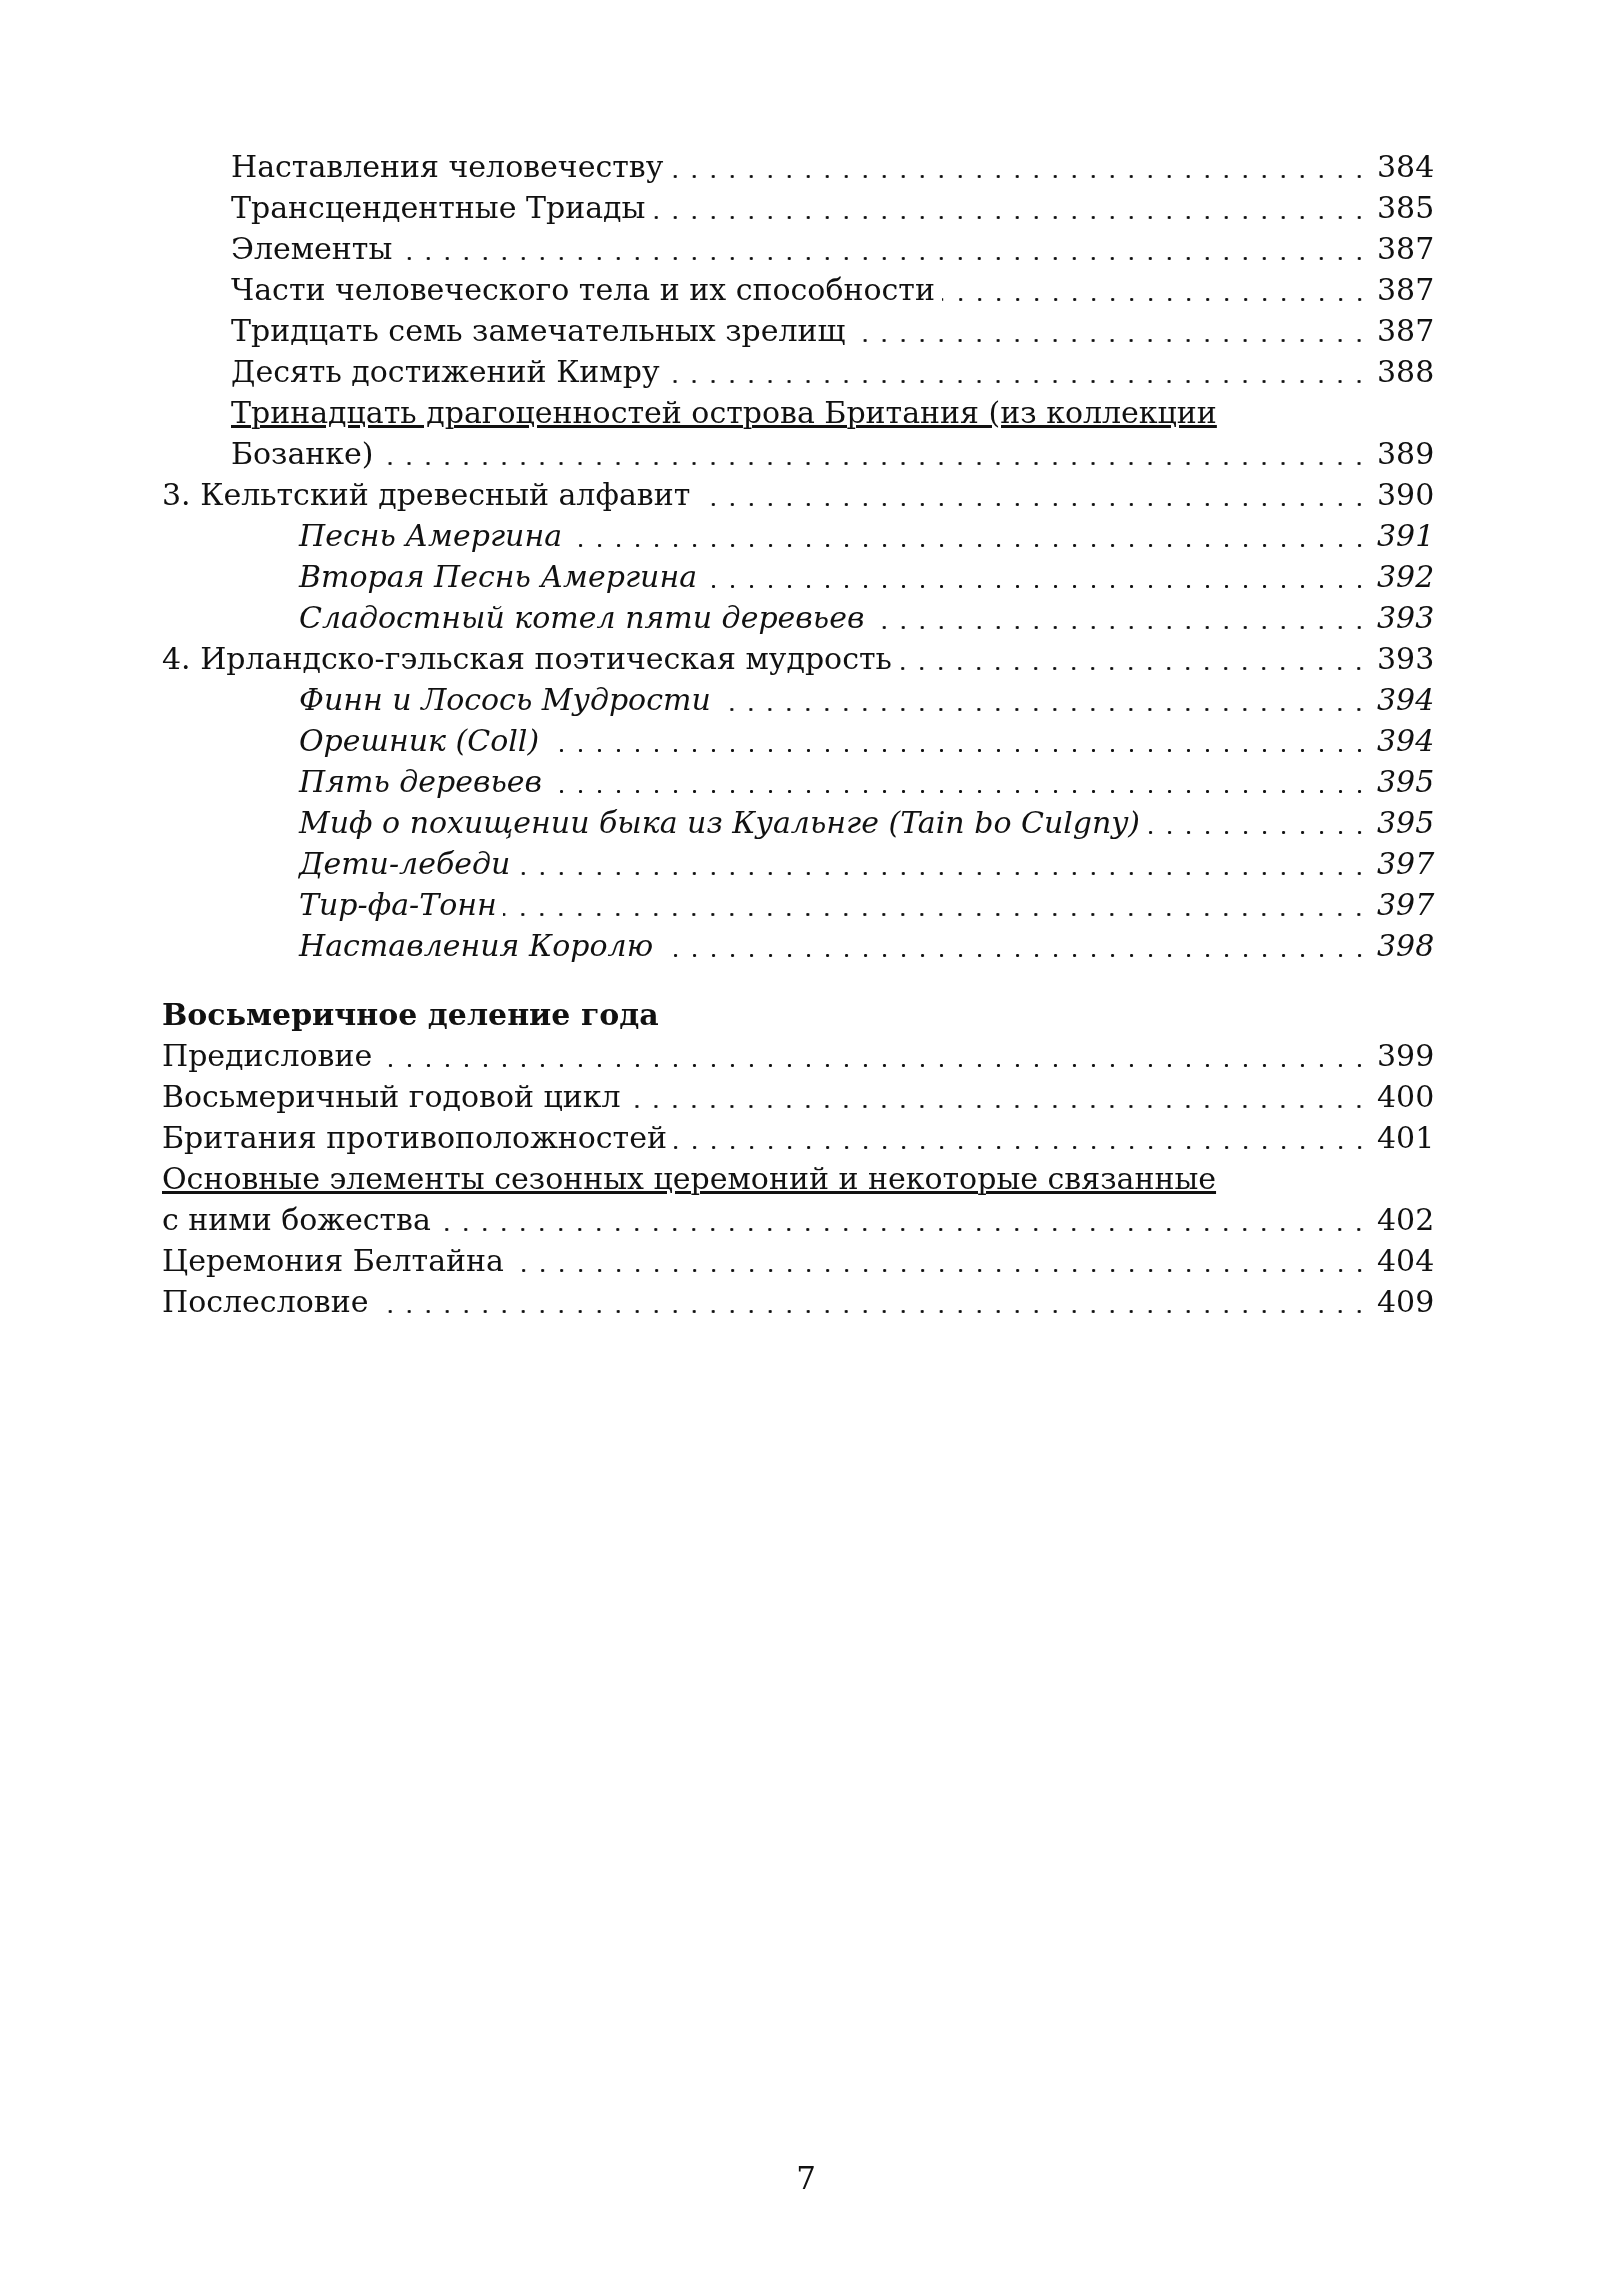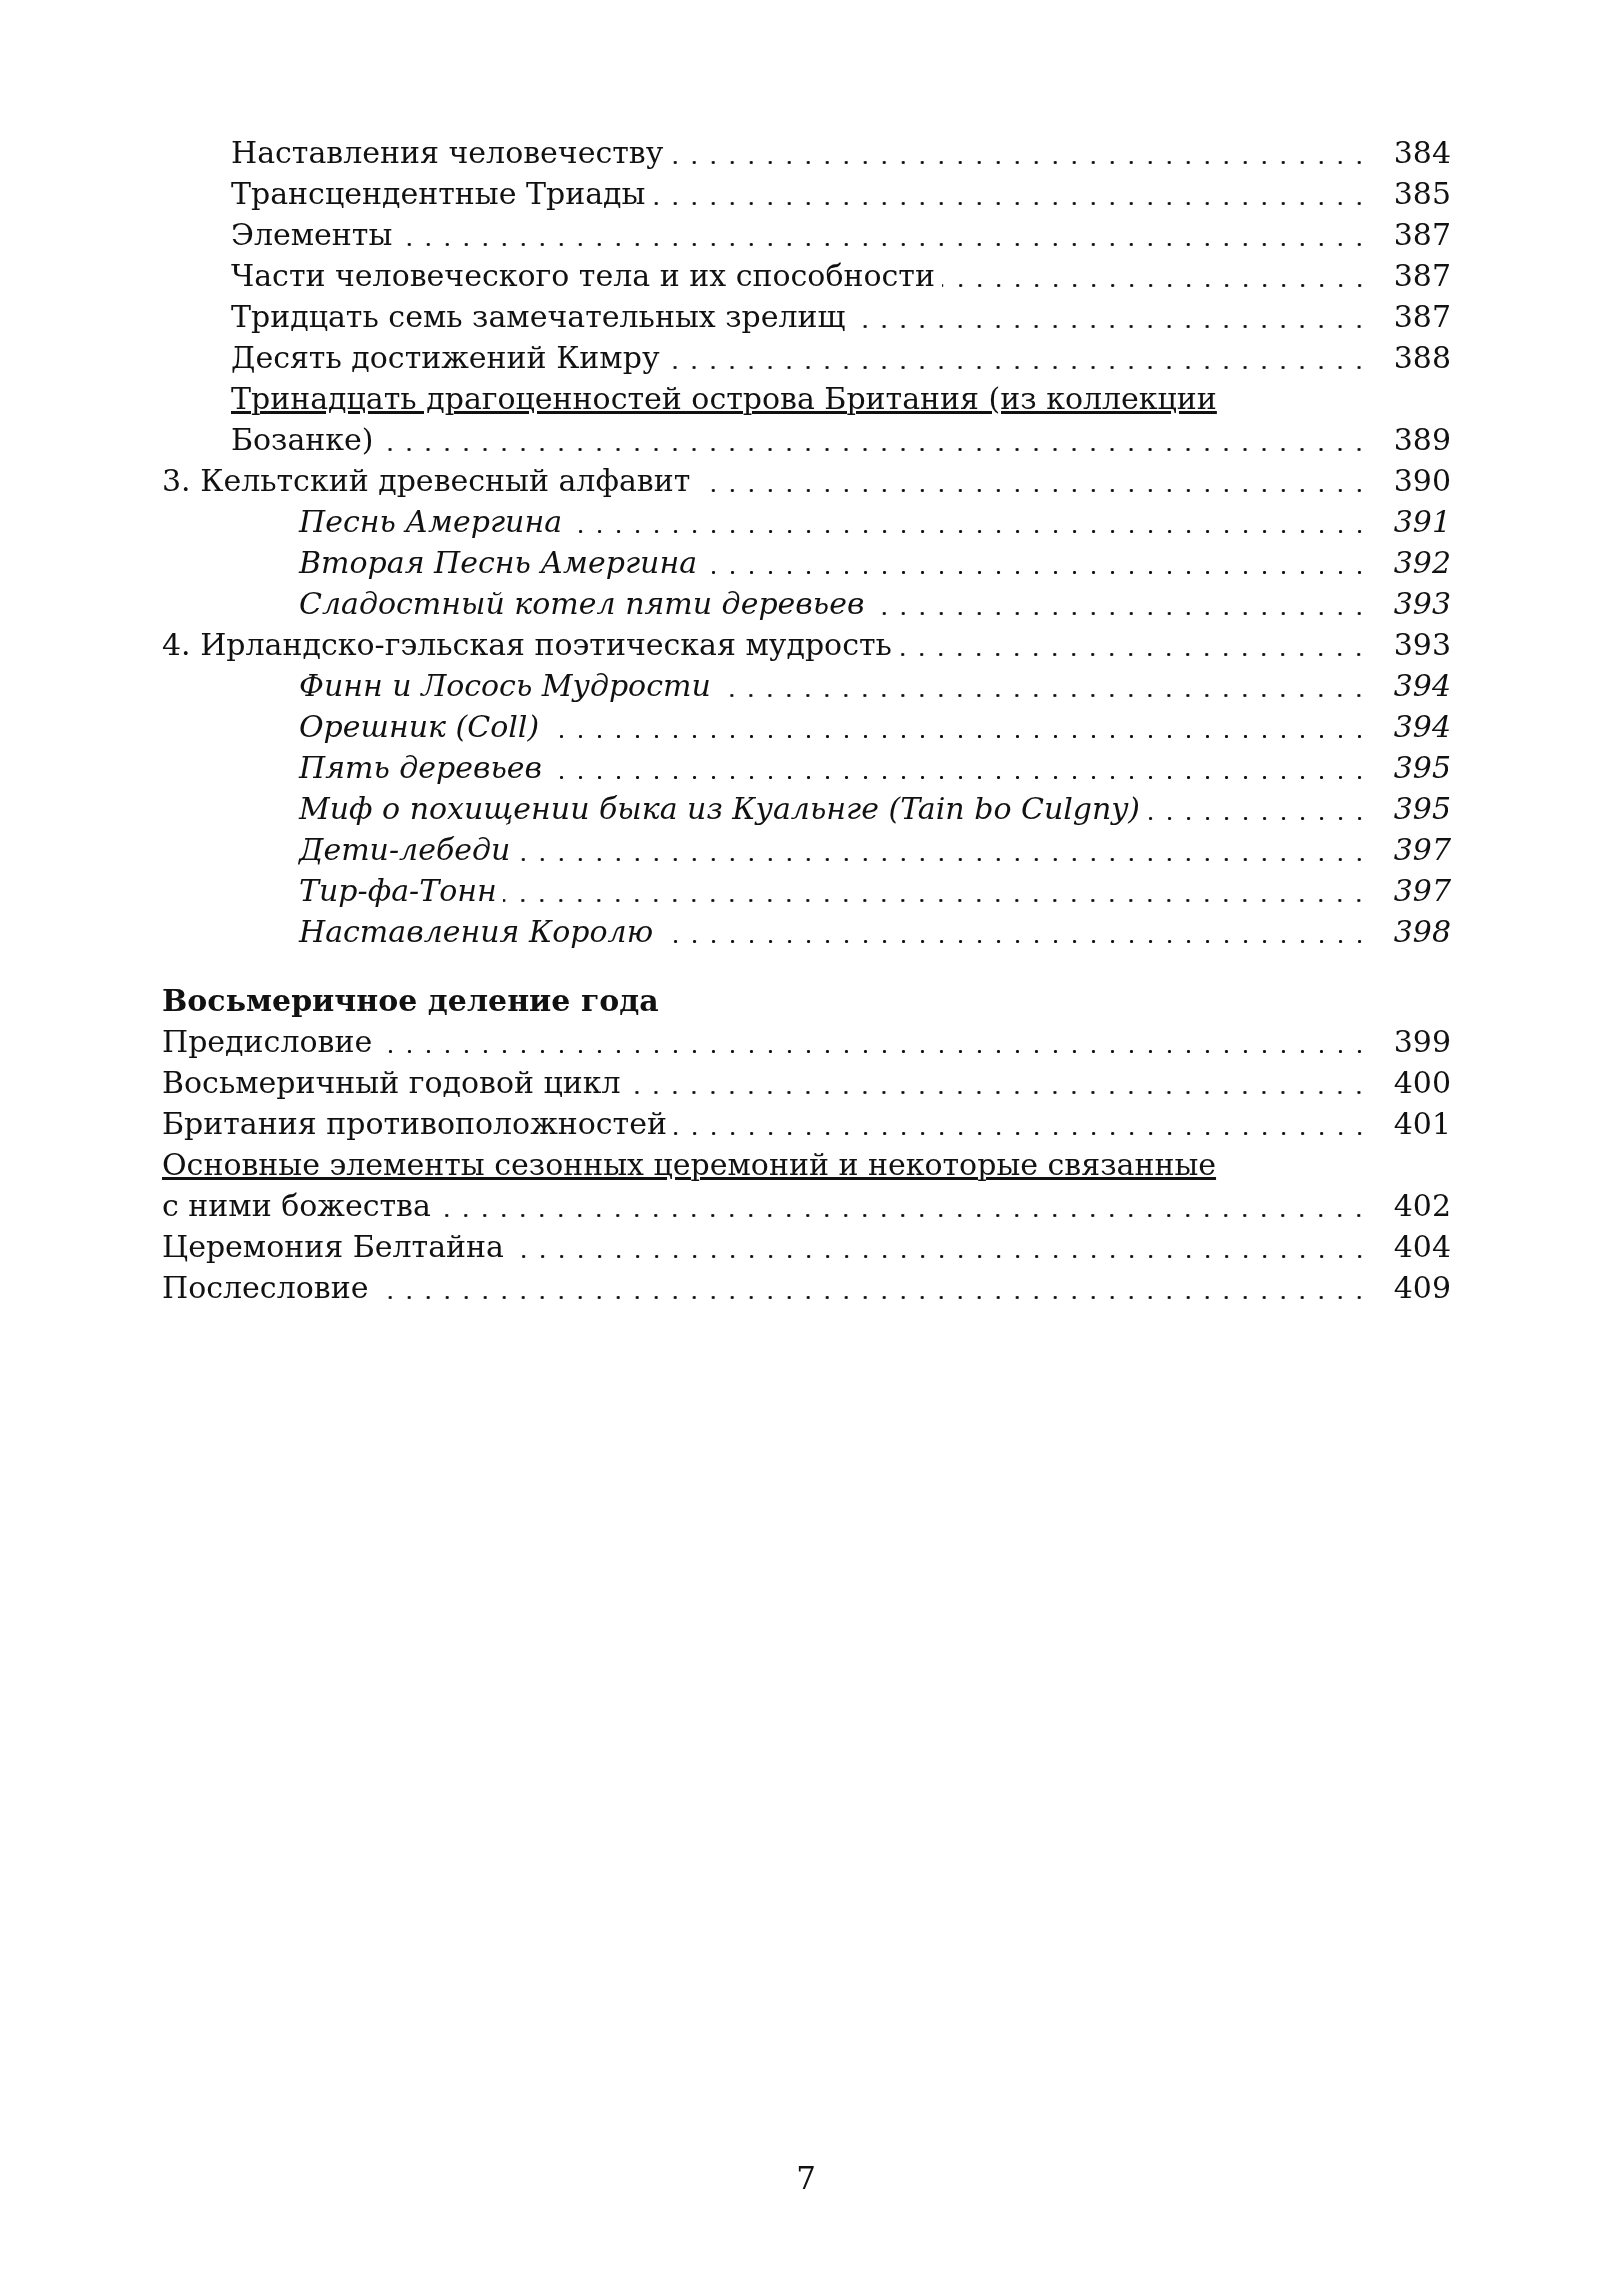--- a/index.html
+++ b/index.html
@@ -1,30 +1,30 @@
 <!DOCTYPE html>
 <html style="font-size:13.2px"><head>
 <meta charset="utf-8">
 <style>
   html, body { margin: 0; padding: 0; background: #ffffff; }
   body { width: 1612px; height: 2295px; position: relative; overflow: hidden;
          font-family: "DejaVu Serif", "Liberation Serif", serif; color: #111; }
-  .toc { position: absolute; left: 162px; top: 132px; width: 1289px; }
+  .toc { position: absolute; left: 162px; top: 146px; width: 1289px; }
   .row { position: relative; display: flex; align-items: flex-end; height: 41px;
          font-size: 30px; line-height: 41px; white-space: nowrap; }
   .row.l2 { padding-left: 69px; }
   .row.l3 { padding-left: 137px; font-style: italic; }
   .row .title { background: #fff; padding-right: 6.6px; position: relative; z-index: 1; }
   .row .leader { flex: 1; height: 41px; position: relative; overflow: hidden; }
   .row .leader::before {
     content: ""; position: absolute; left: 0; right: 0; bottom: 9px; height: 3.3px;
     background-image: radial-gradient(circle, #111 1.4px, transparent 1.7px);
     background-size: 19px 3.3px; background-position: right center; background-repeat: repeat-x;
   }
-  .row .page { width: 74px; text-align: right; padding-left: 8.3px; background: #fff; }
+  .row .page { width: 74px; text-align: left; padding-left: 8.3px; background: #fff; }
   .row.wrap1 { height: 41px; text-decoration: underline; }
   .section-heading { margin-top: 28px; height: 41px; line-height: 41px;
                      font-size: 30px; font-weight: bold; }
   .folio { position: absolute; left: 0; width: 1612px; top: 2160px; text-align: center;
            font-size: 31px; }
 </style>
 </head>
 <body>
 
 <div class="toc">

